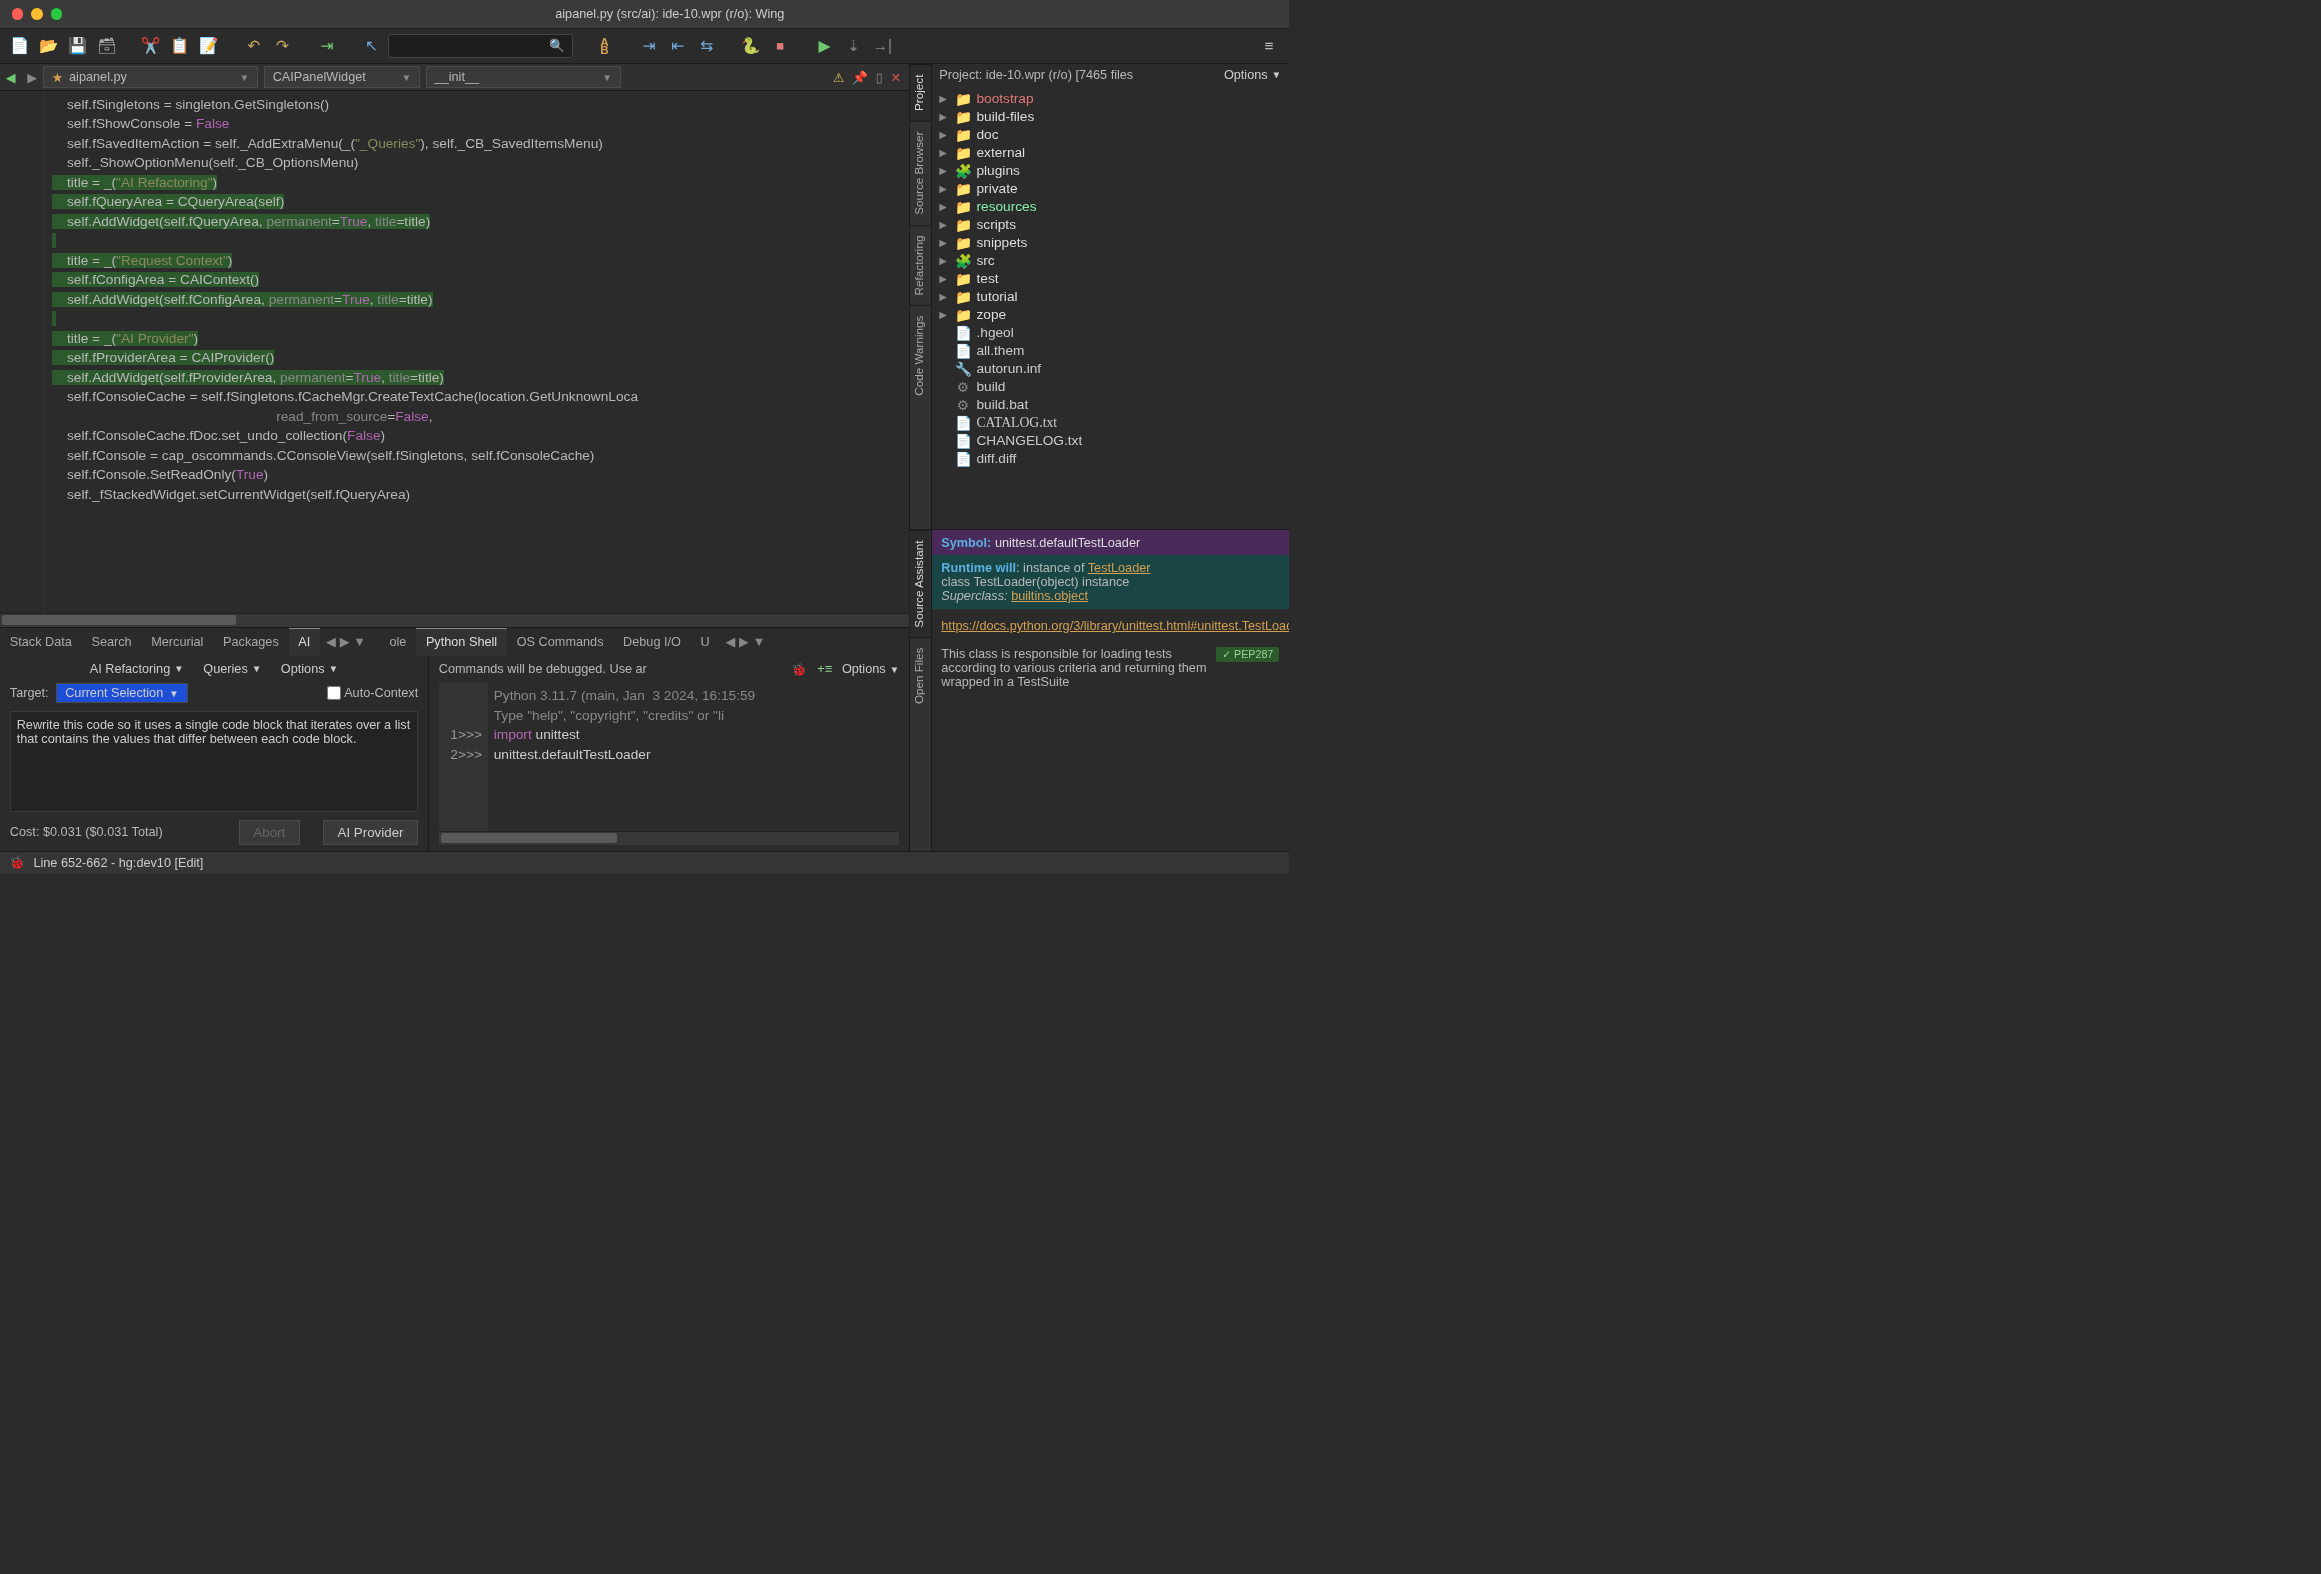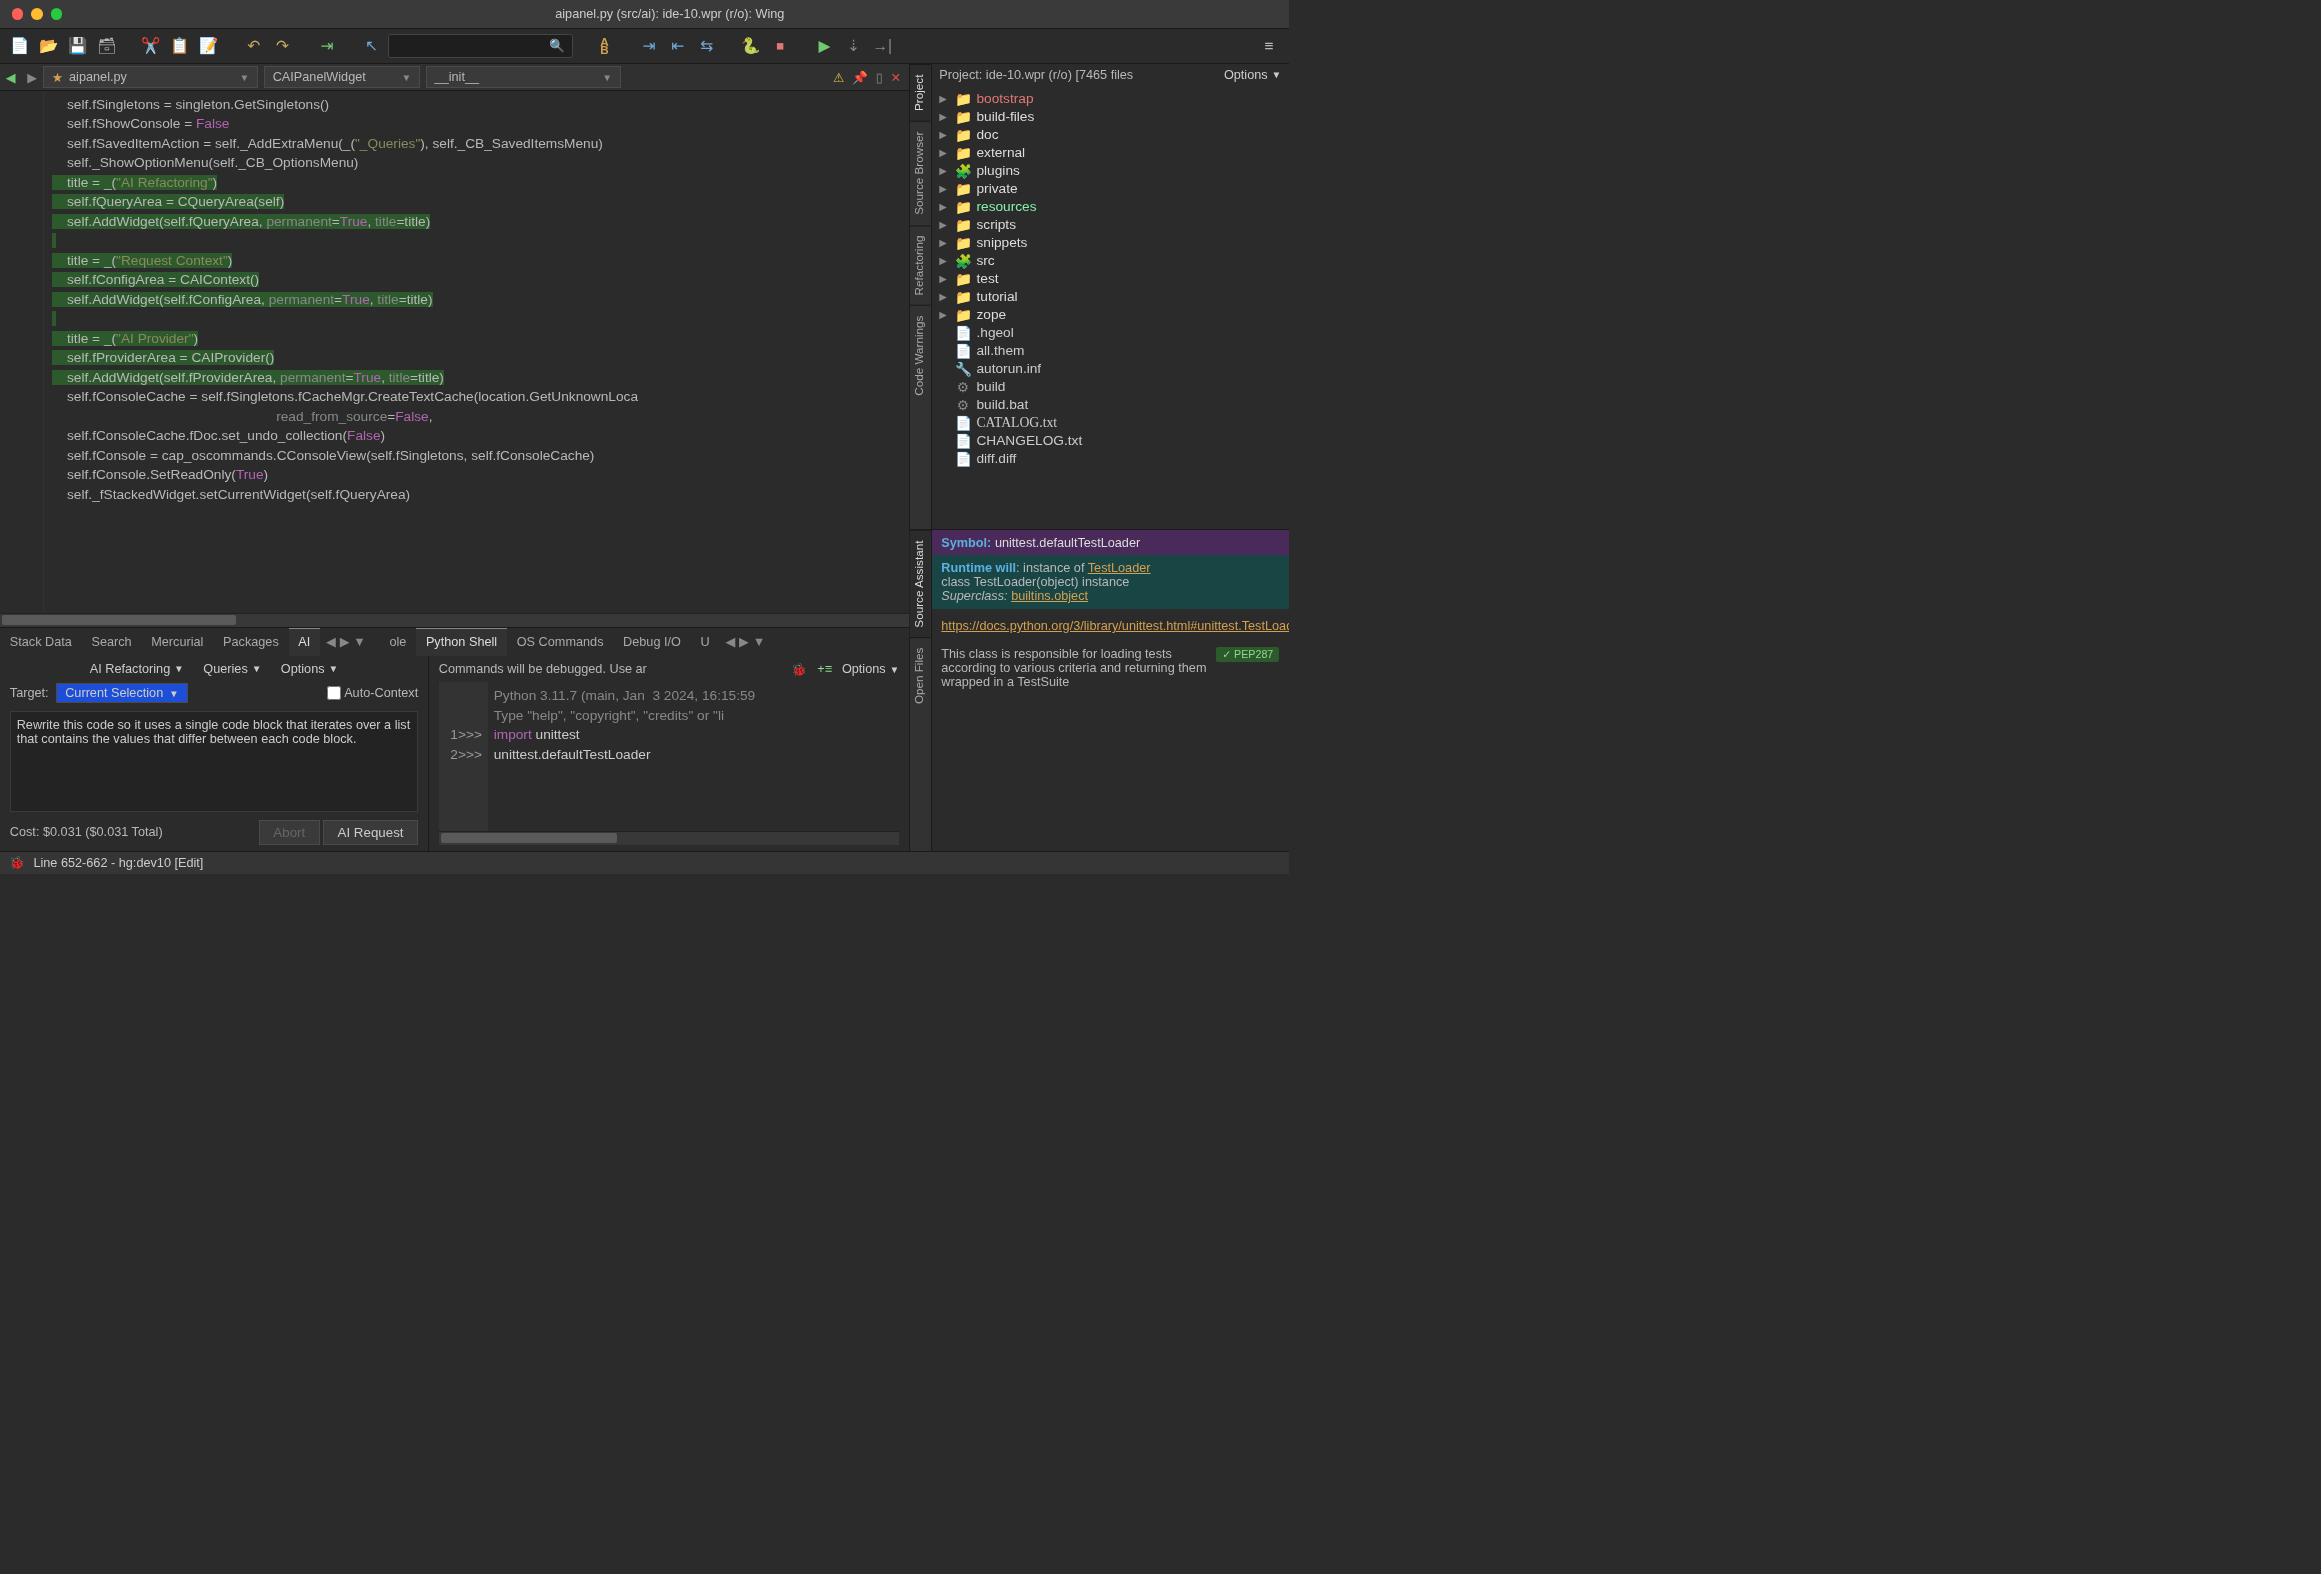--- a/index.html
+++ b/index.html
@@ -43,21 +43,21 @@
 .tab-arrows { display: flex; align-items: center; gap: 3.9px; padding: 0 5.9px; color: #888; }
 .bottom-panels { display: flex; height: 195px; background: #2b2b2b; }
 .ai-panel { width: 429px; border-right: 1px solid #1a1a1a; display: flex; flex-direction: column; padding: 5.9px 9.8px; }
 .ai-header { display: flex; align-items: center; gap: 19.5px; margin-bottom: 7.8px; justify-content: center; }
 .ai-dropdown { color: #ccc; cursor: pointer; display: flex; align-items: center; gap: 3.9px; }
 .ai-target-row { display: flex; align-items: center; gap: 7.8px; margin-bottom: 7.8px; }
 .ai-select { background: #1d4ed8; border: 1px solid #4a4a4a; padding: 2px 7.8px; color: #ccc; cursor: pointer; display: flex; align-items: center; gap: 5.9px; }
 .ai-checkbox { display: flex; align-items: center; gap: 3px; margin-left: auto; }
 .ai-checkbox input { width: 13.7px; height: 13.7px; }
 .ai-textarea { flex: 1; background: #232323; border: 1px solid #3a3a3a; padding: 5.9px; color: #ccc; font-size: 12.7px; resize: none; outline: none; font-family: inherit; }
-.ai-footer { display: flex; align-items: center; margin-top: 7.8px; gap: 3px; }
+.ai-footer { display: flex; align-items: center; margin-top: 7.8px; gap: 23px; }
 .ai-btn { background: #3a3a3a; border: 1px solid #4a4a4a; padding: 3.9px 13.7px; color: #ccc; cursor: pointer; }
 .ai-btn:disabled { color: #666; }
 .shell-panel { flex: 1; display: flex; flex-direction: column; padding: 5.9px 9.8px; }
 .shell-header { display: flex; align-items: center; gap: 9.8px; margin-bottom: 5.9px; }
 .shell-body { flex: 1; background: #2b2b2b; font-family: "Menlo", monospace; font-size: 13.7px; overflow: auto; display: flex; }
 .shell-gutter { width: 49px; background: #333; color: #999; text-align: right; padding: 3.9px 5.9px 3.9px 0; line-height: 19.5px; white-space: pre; }
 .shell-text { flex: 1; padding: 3.9px 5.9px; line-height: 19.5px; white-space: pre; color: #ccc; }
 .shell-text .imp { color: #b266b2; }
 .right-panel { width: 380px; display: flex; flex-direction: column; border-left: 1px solid #1a1a1a; }
 .project-header { display: flex; align-items: center; padding: 3.9px 7.8px; background: #2b2b2b; justify-content: space-between; }
@@ -225,21 +225,21 @@
             <label class="ai-checkbox">
               <input type="checkbox" style="">
               <span>Auto-Context</span>
             </label>
           </div>
           <textarea class="ai-textarea" id="ai-prompt" style="">Rewrite this code so it uses a single code block that iterates over a list that contains the values that differ between each code block.</textarea>
           <div class="ai-footer">
             <span>Cost: $0.031 ($0.031 Total)</span>
             <div style="flex:1;"></div>
             <button class="ai-btn" disabled="">Abort</button>
-            <button class="ai-btn">AI Request</button>
+            <button class="ai-btn">AI Provider</button>
           </div>
         </div>
 
         <div class="shell-panel">
           <div class="shell-header">
             <span style="flex:1;">Commands will be debugged.  Use ar</span>
             <span>🐞</span>
             <span style="color:#8fd88f;">+≡</span>
             <div class="ai-dropdown">
               <span>Options</span> 

